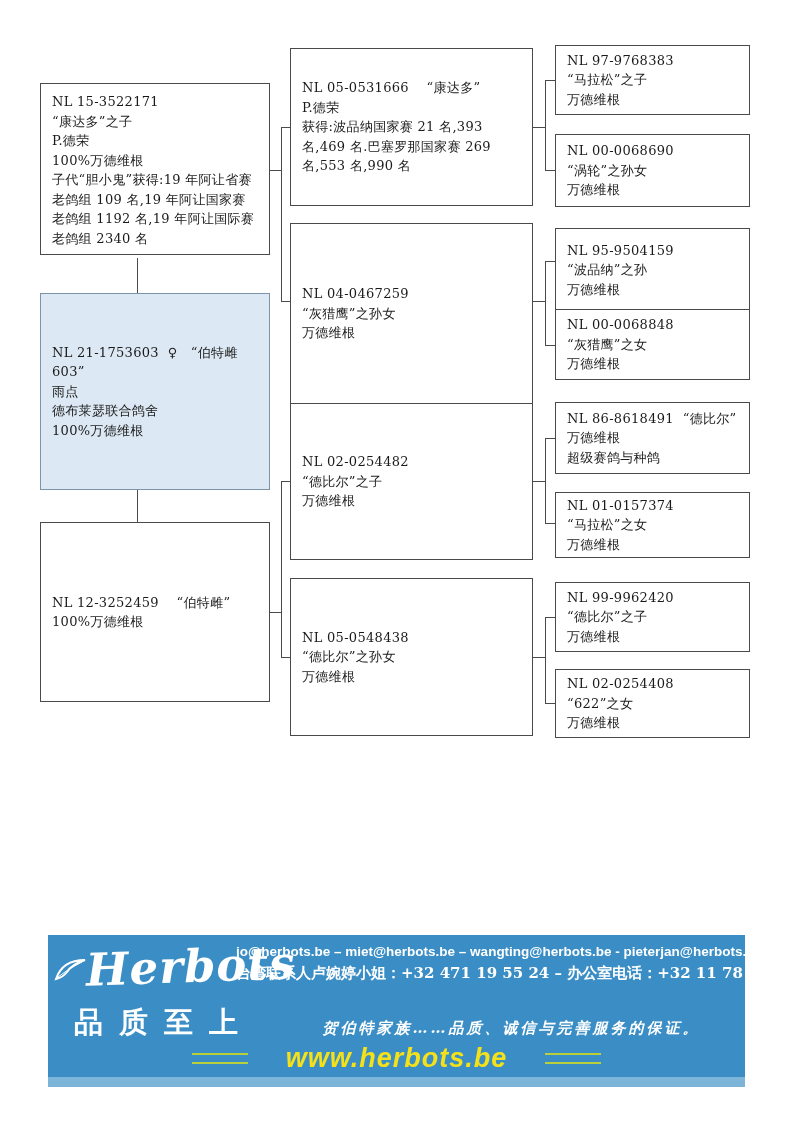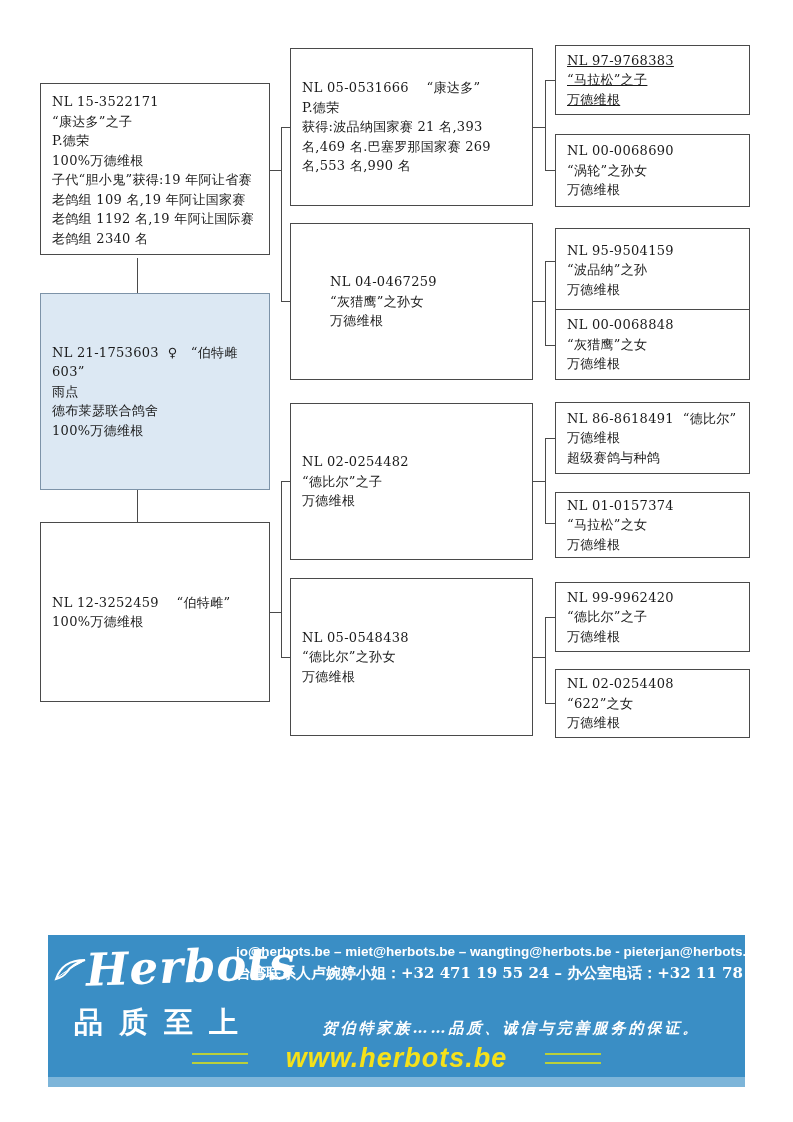--- a/index.html
+++ b/index.html
@@ -84,37 +84,37 @@
   <div class="pbox" style="left:40px;top:522px;width:230px;height:180px;">
     <div class="ptext">NL 12-3252459    “伯特雌”
 100%万德维根</div>
   </div>
 
   <div class="pbox" style="left:290px;top:48px;width:243px;height:158px;">
     <div class="ptext">NL 05-0531666    “康达多”
 P.德荣
 获得:波品纳国家赛 21 名,393 名,469 名.巴塞罗那国家赛 269 名,553 名,990 名</div>
   </div>
-  <div class="pbox" style="left:290px;top:223px;width:243px;height:157px;padding-left:28px;">
+  <div class="pbox" style="left:290px;top:223px;width:243px;height:181px;">
     <div class="ptext">NL 04-0467259
 “灰猎鹰”之孙女
 万德维根</div>
   </div>
   <div class="pbox" style="left:290px;top:403px;width:243px;height:157px;">
     <div class="ptext">NL 02-0254482
 “德比尔”之子
 万德维根</div>
   </div>
   <div class="pbox" style="left:290px;top:578px;width:243px;height:158px;">
     <div class="ptext">NL 05-0548438
 “德比尔”之孙女
 万德维根</div>
   </div>
 
-  <div class="pbox" style="left:555px;top:45px;width:195px;height:70px;text-decoration:underline;">
+  <div class="pbox" style="left:555px;top:45px;width:195px;height:70px;">
     <div class="ptext">NL 97-9768383
 “马拉松”之子
 万德维根</div>
   </div>
   <div class="pbox" style="left:555px;top:134px;width:195px;height:73px;">
     <div class="ptext">NL 00-0068690
 “涡轮”之孙女
 万德维根</div>
   </div>
   <div class="pbox" style="left:555px;top:228px;width:195px;height:84px;">

